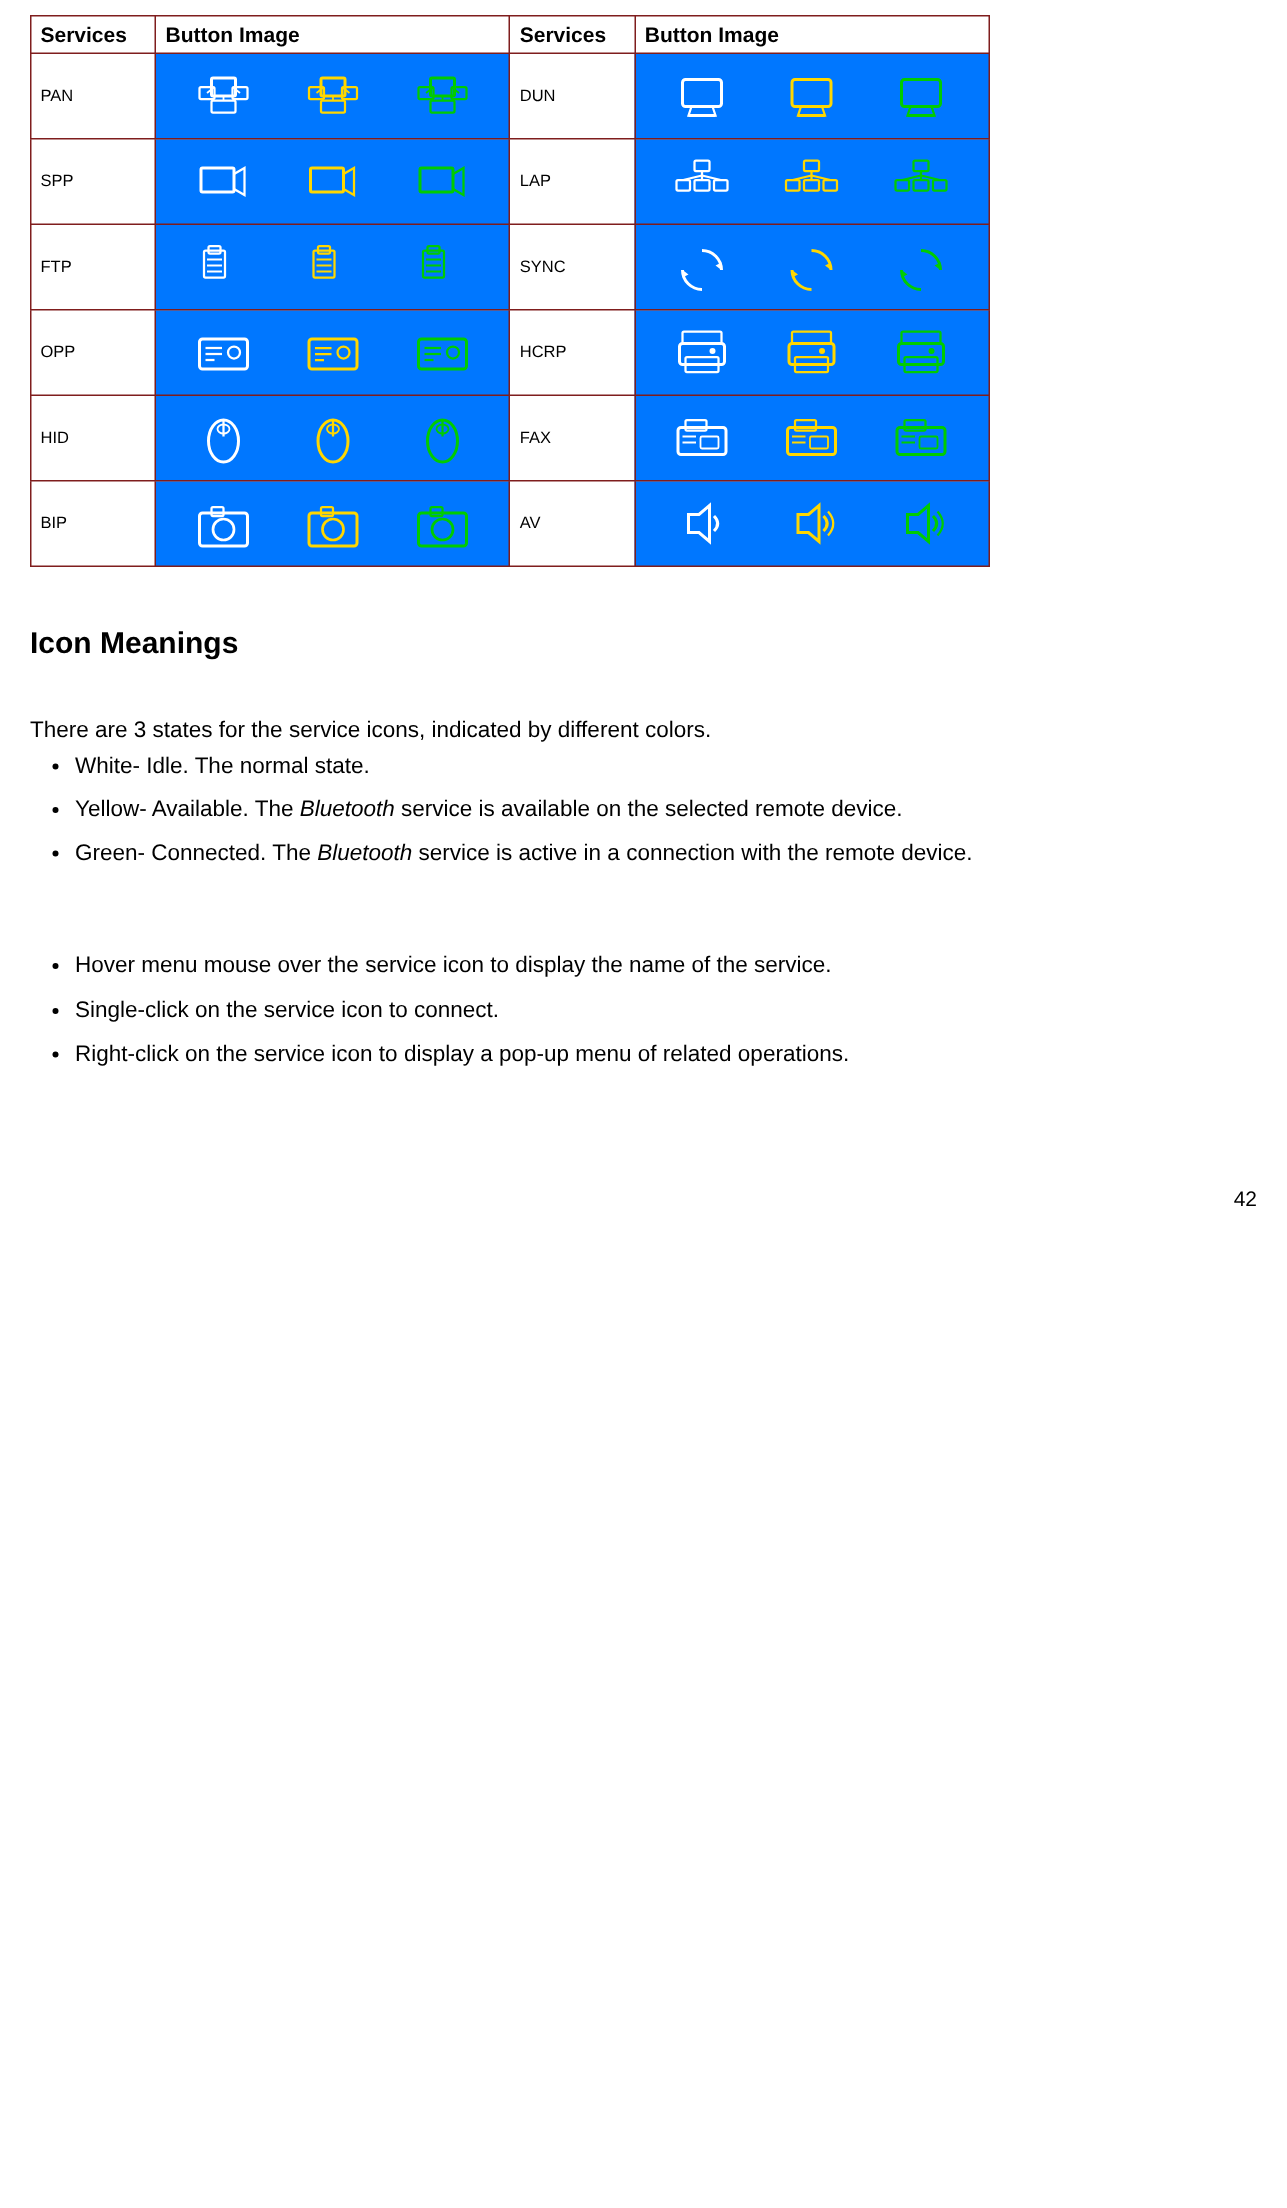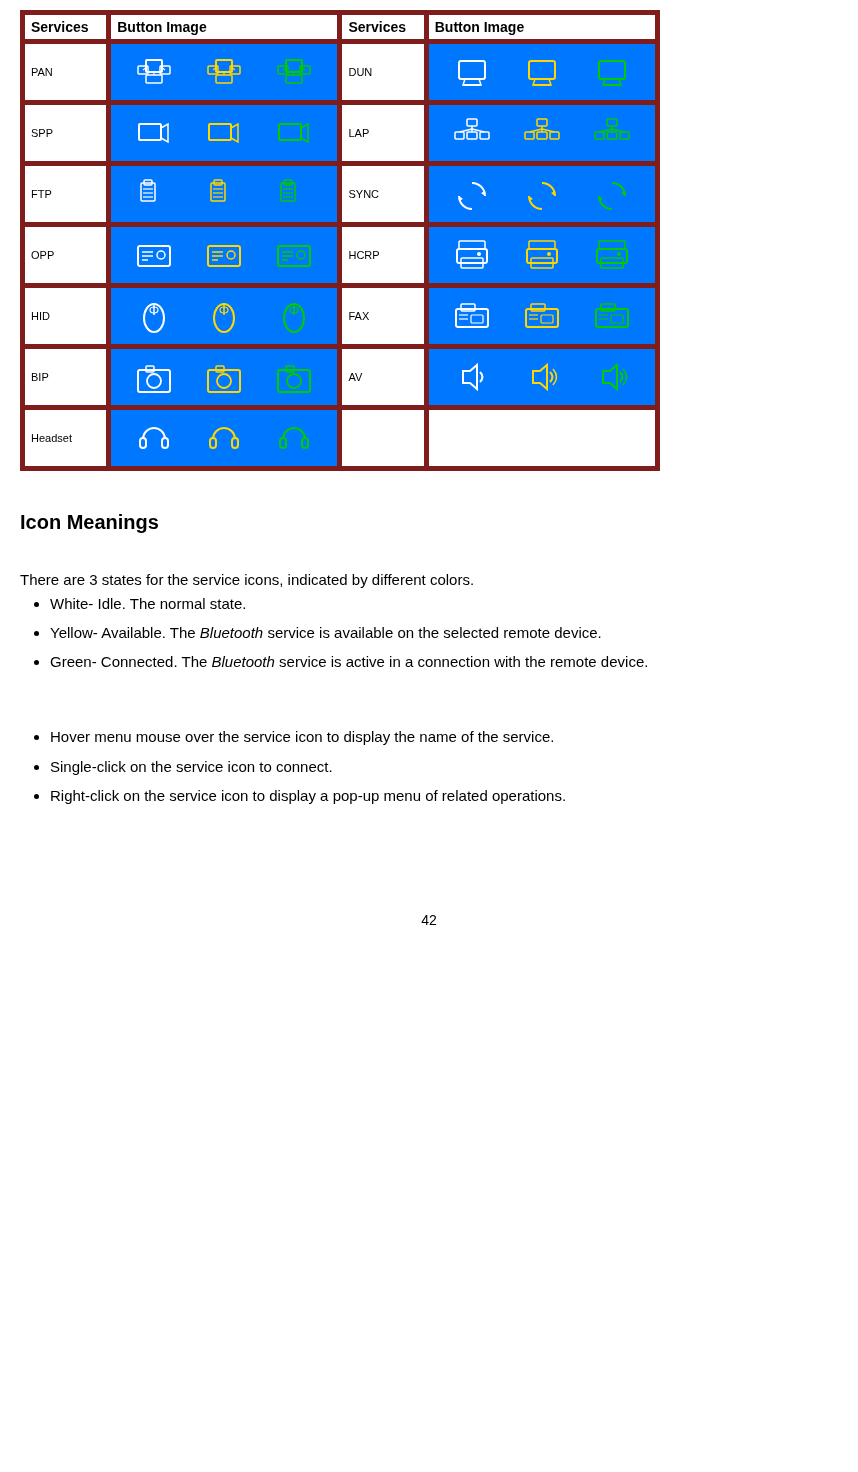--- a/index.html
+++ b/index.html
@@ -12,21 +12,21 @@
       padding: 10px 20px 30px 20px;
     }
 
     
     .service-table {
       border-collapse: collapse;
       width: 640px;
       margin-bottom: 40px;
     }
     .service-table th, .service-table td {
-      border: 5px solid #7f1d1d;
+      border: 1px solid #7f1d1d;
       padding: 4px 6px;
     }
     .service-table th {
       font-weight: bold;
       font-size: 14px;
       text-align: left;
       background: #fff;
     }
     .service-table td.service-name {
       font-size: 11px;
@@ -83,22 +83,22 @@
       line-height: 1.55;
       margin-bottom: 6px;
     }
     .content-list li em {
       font-style: italic;
       text-align: right;
     }
 
     
     .page-number {
-      text-align: center;
-      margin-top: 36px;
+      text-align: right;
+      margin-top: 8px;
       font-size: 14px;
     }
   </style>
 </head>
 <body>
 
 
 
 
 <table class="service-table">
@@ -418,45 +418,20 @@
           </svg>
           <svg class="icon-svg" viewBox="0 0 42 38">
             <polygon points="12,13 12,25 19,25 26,31 26,7 19,13" fill="none" stroke="#00cc00" stroke-width="2"></polygon>
             <path d="M29 14 Q34 19 29 24" fill="none" stroke="#00cc00" stroke-width="2"></path>
             <path d="M32 11 Q39 19 32 27" fill="none" stroke="#00cc00" stroke-width="1.5"></path>
           </svg>
         </div>
       </td>
     </tr>
 
-    <tr>
-      <td class="service-name">Headset</td>
-      <td class="icon-cell">
-        <div class="icon-box">
-
-          <svg class="icon-svg" viewBox="0 0 42 38">
-            <path d="M10 20 A11 11 0 0 1 32 20" fill="none" stroke="white" stroke-width="2"></path>
-            <rect x="7" y="19" width="6" height="10" rx="3" fill="none" stroke="white" stroke-width="2"></rect>
-            <rect x="29" y="19" width="6" height="10" rx="3" fill="none" stroke="white" stroke-width="2"></rect>
-          </svg>
-          <svg class="icon-svg" viewBox="0 0 42 38">
-            <path d="M10 20 A11 11 0 0 1 32 20" fill="none" stroke="#FFD700" stroke-width="2"></path>
-            <rect x="7" y="19" width="6" height="10" rx="3" fill="none" stroke="#FFD700" stroke-width="2"></rect>
-            <rect x="29" y="19" width="6" height="10" rx="3" fill="none" stroke="#FFD700" stroke-width="2"></rect>
-          </svg>
-          <svg class="icon-svg" viewBox="0 0 42 38">
-            <path d="M10 20 A11 11 0 0 1 32 20" fill="none" stroke="#00cc00" stroke-width="2"></path>
-            <rect x="7" y="19" width="6" height="10" rx="3" fill="none" stroke="#00cc00" stroke-width="2"></rect>
-            <rect x="29" y="19" width="6" height="10" rx="3" fill="none" stroke="#00cc00" stroke-width="2"></rect>
-          </svg>
-        </div>
-      </td>
-      <td class="service-name"></td>
-      <td class="icon-cell-empty"></td>
-    </tr>
   </tbody>
 </table>
 
 
 <div>
   <h2 class="section-heading">Icon Meanings</h2>
   <br>
   <p class="body-text">There are 3 states for the service icons, indicated by different colors.</p>
   <ul class="content-list">
     <li>White- Idle. The normal state.</li>

